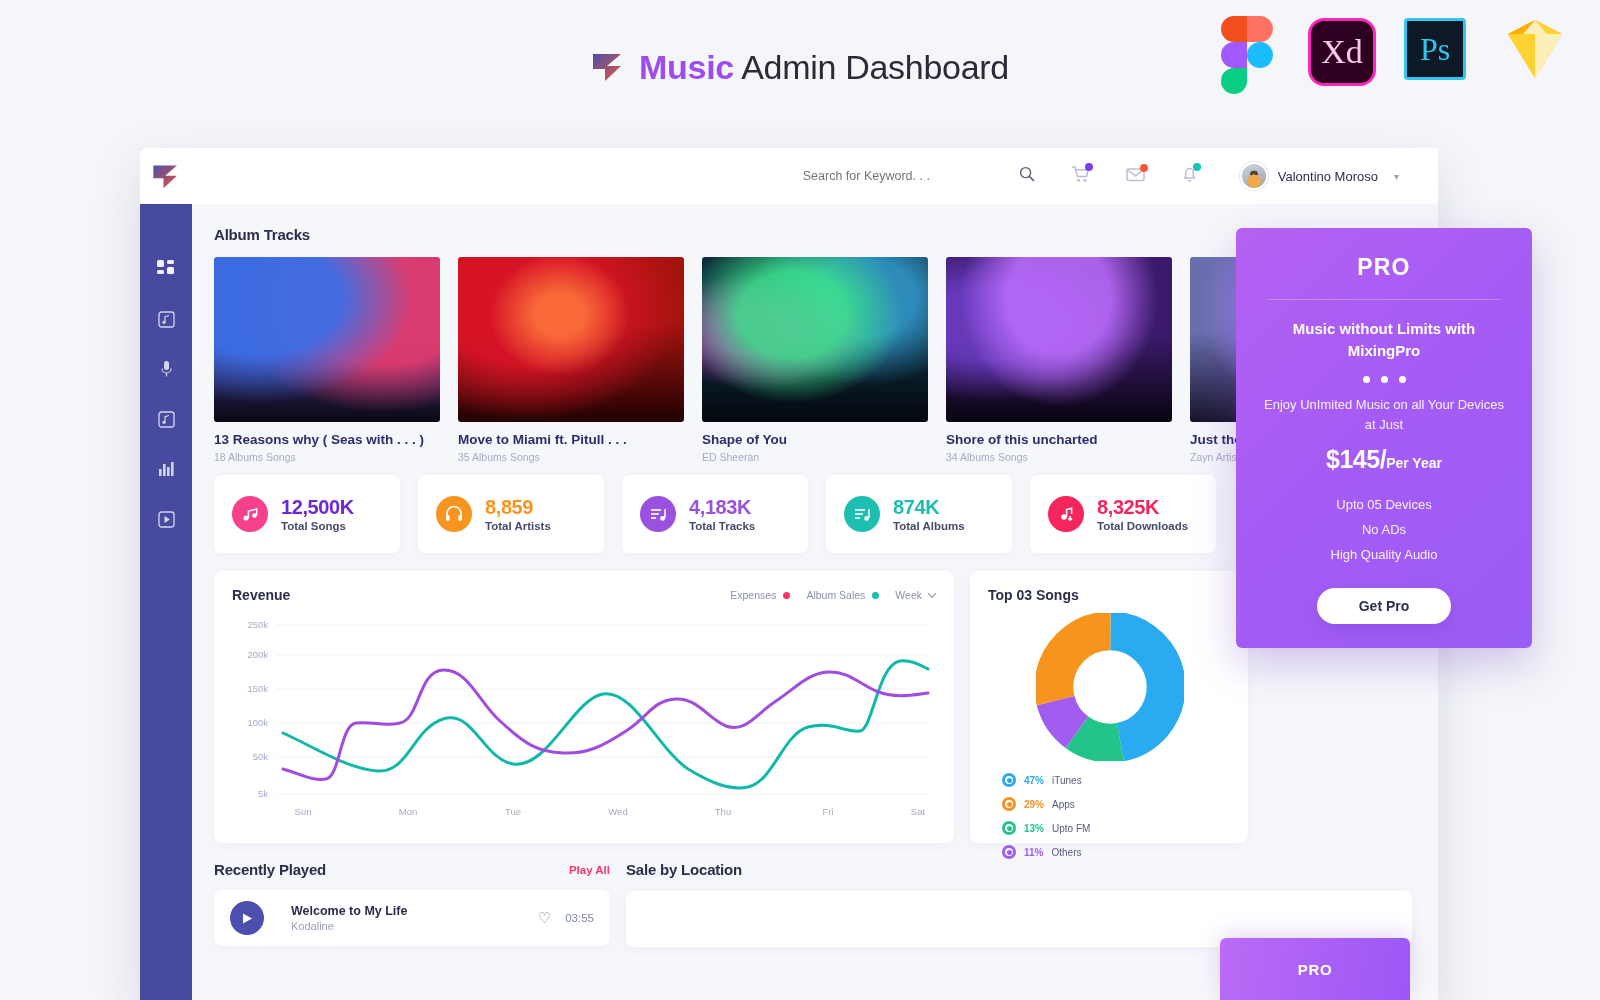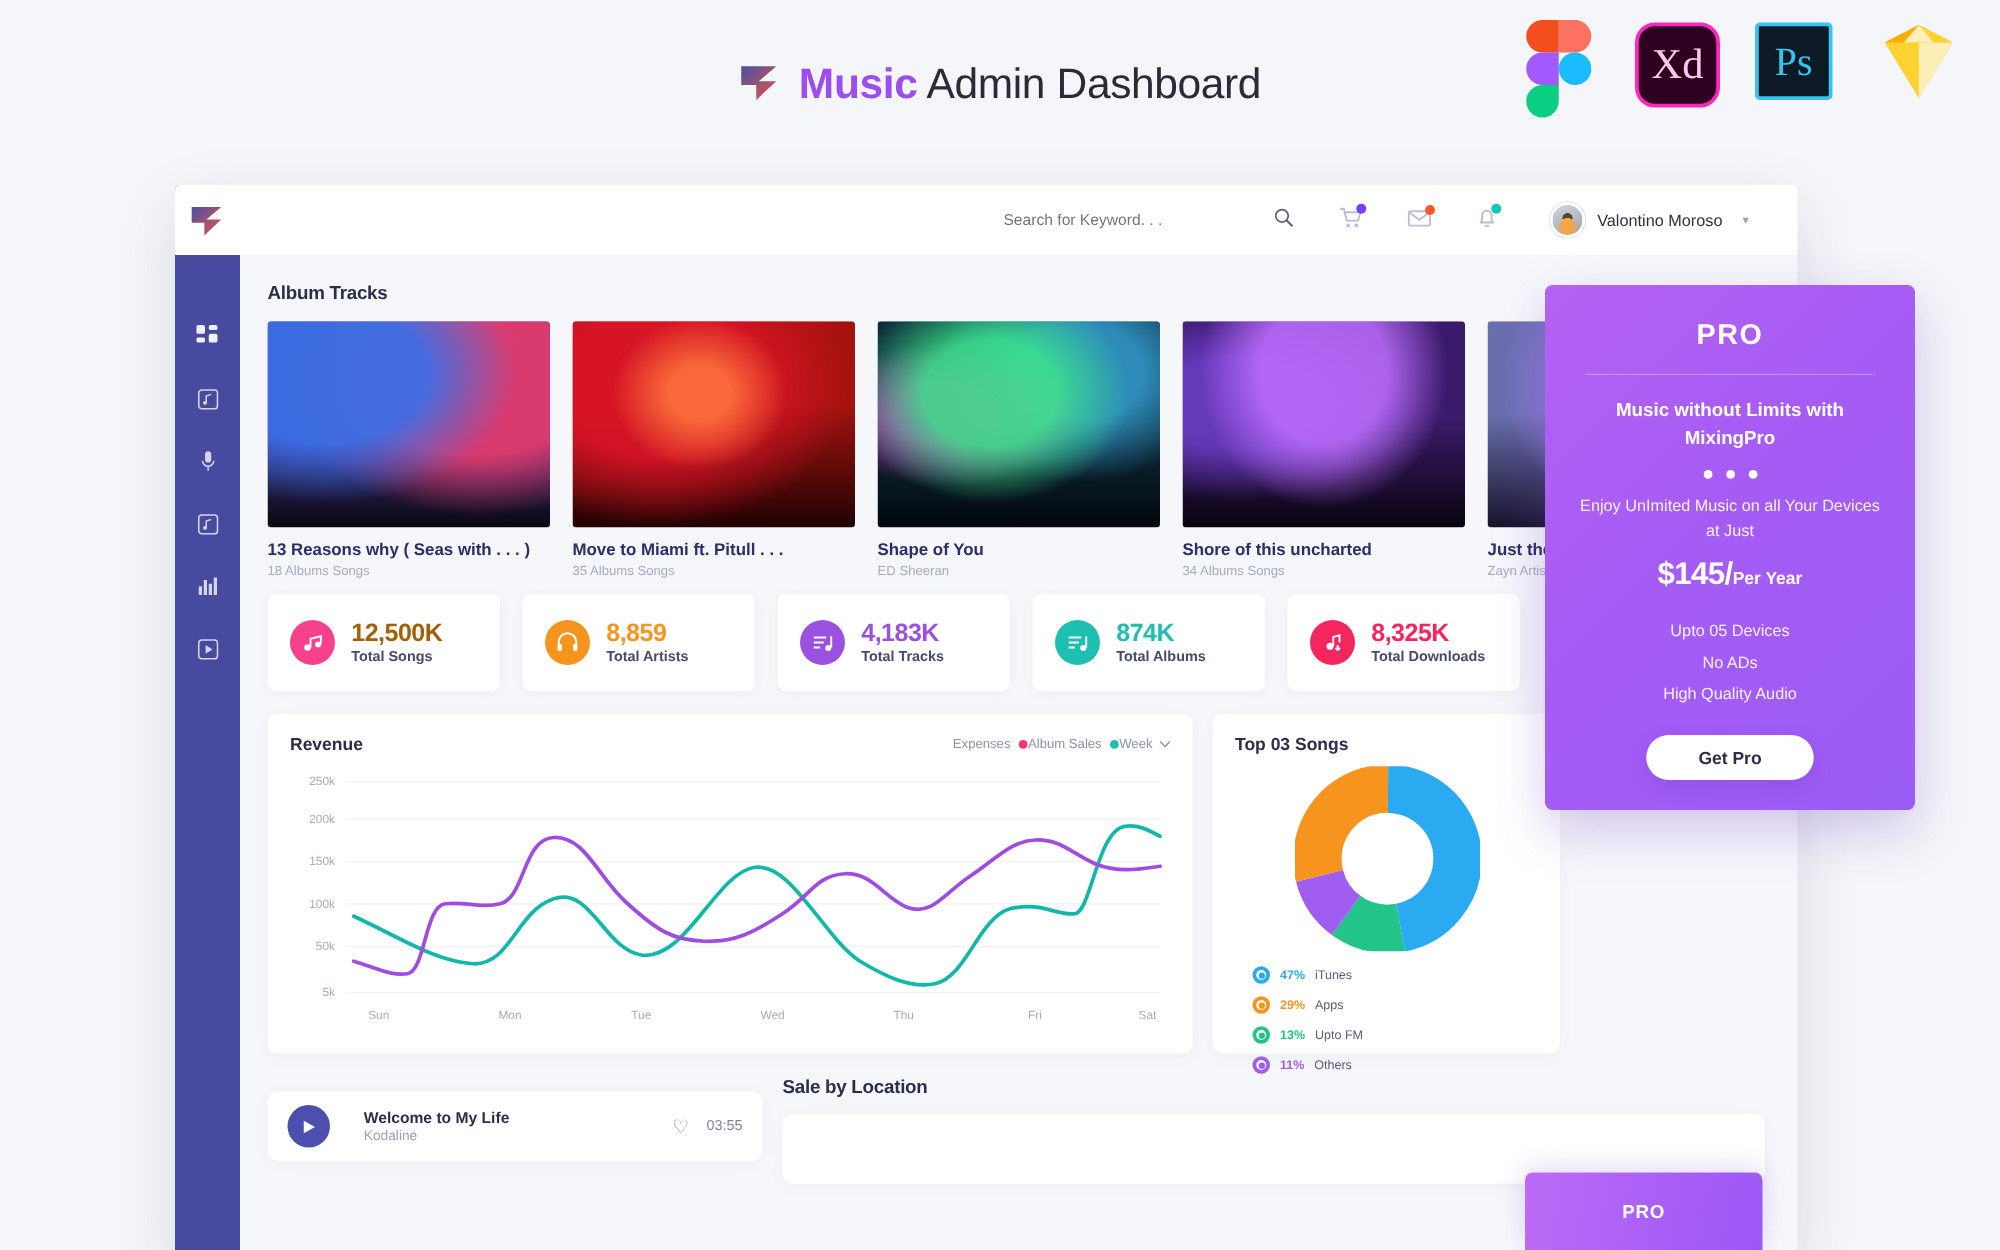--- a/index.html
+++ b/index.html
@@ -136,21 +136,21 @@
   .stat-ico { width: 36px; height: 36px; border-radius: 50%; display: flex; align-items: center; justify-content: center; color: #fff; flex: 0 0 36px; }
   .stat-val { font-size: 20px; font-weight: 700; letter-spacing: -.4px; line-height: 1.1; }
   .stat-lbl { font-size: 11.5px; color: #464a6b; font-weight: 700; margin-top: 2px; }
 
   
   .charts { display: flex; gap: 16px; margin-top: 18px; }
   .card { background: #fff; border-radius: 8px; box-shadow: 0 2px 12px rgba(70,70,120,.05); }
   .revenue { width: 740px; flex: 0 0 740px; height: 272px; padding: 16px 18px 8px 14px; position: relative; }
   .rev-head { display: flex; align-items: center; justify-content: space-between; padding-left: 4px; }
   .rev-title { font-size: 14px; font-weight: 700; color: #2b2e4a; }
-  .legend { display: flex; align-items: flex-end; }
+  .legend { display: flex; align-items: flex-end; gap: 16px; }
   .leg { display: flex; align-items: center; gap: 7px; font-size: 10.5px; color: #8a90ae; }
   .leg-dot { width: 7px; height: 7px; border-radius: 50%; }
   .week-sel { font-size: 10.5px; color: #8a90ae; display: flex; align-items: center; gap: 6px; cursor: pointer; }
 
   .top-songs { width: 278px; flex: 0 0 278px; height: 272px; padding: 16px 16px 10px 18px; }
   .donut-wrap { display: flex; justify-content: center; margin-top: 10px; }
   .donut-legend { display: flex; flex-wrap: wrap; margin-top: 12px; padding: 0 14px; flex-direction: column; }
   .dl { width: 50%; display: flex; align-items: center; gap: 8px; font-size: 10px; margin-bottom: 10px; }
   .dl-ring { width: 14px; height: 14px; border-radius: 50%; border: 3px solid; display: flex; align-items: center; justify-content: center; }
   .dl-ring i { width: 5px; height: 5px; border-radius: 50%; display: block; }
@@ -390,21 +390,21 @@
       <div class="stats">
         <div class="stat">
           <span class="stat-ico" style="background:#f7418c">
             <svg width="19" height="19" viewBox="0 0 19 19">
                 <circle cx="5" cy="13" r="2.6" fill="#fff"></circle>
                 <circle cx="13.5" cy="10.5" r="2.3" fill="#fff"></circle>
                 <path d="M7.4 13V6l8.3-2v6" stroke="#fff" stroke-width="1.5" fill="none"></path>
               </svg>
           </span>
           <span>
-            <span class="stat-val" style="color:#a16207">12,500K</span>
+            <span class="stat-val" style="color:#6d28d9">12,500K</span>
             <div class="stat-lbl">Total Songs</div>
           </span>
         </div>
         <div class="stat">
           <span class="stat-ico" style="background:#f7941e">
             <svg width="20" height="20" viewBox="0 0 20 20">
                 <path d="M3 12V9.5a7 7 0 0 1 14 0V12" fill="none" stroke="#fff" stroke-width="1.6"></path>
                 <rect x="2" y="11" width="3.6" height="6" rx="1.8" fill="#fff"></rect>
                 <rect x="14.4" y="11" width="3.6" height="6" rx="1.8" fill="#fff"></rect>
               </svg>
@@ -570,20 +570,24 @@
                 </span>
               <span class="dl-pct" style="color:#a15cf0">11%</span>
               <span class="dl-name">Others</span>
             </span>
           </div>
         </div>
       </div>
 
       <div class="bottom">
         <div class="recent">
+          <div class="recent-head">
+            <span class="sec-title">Recently Played</span>
+            <span class="play-all">Play All</span>
+          </div>
           <div class="track-row">
             <span class="play-btn">
               <svg width="12" height="13" viewBox="0 0 12 13">
                   <polygon points="2,1.5 11,6.5 2,11.5" fill="#fff"></polygon>
                 </svg>
             </span>
             <span>
               <div class="track-name">Welcome to My Life</div>
               <div class="track-artist">Kodaline</div>
             </span>

